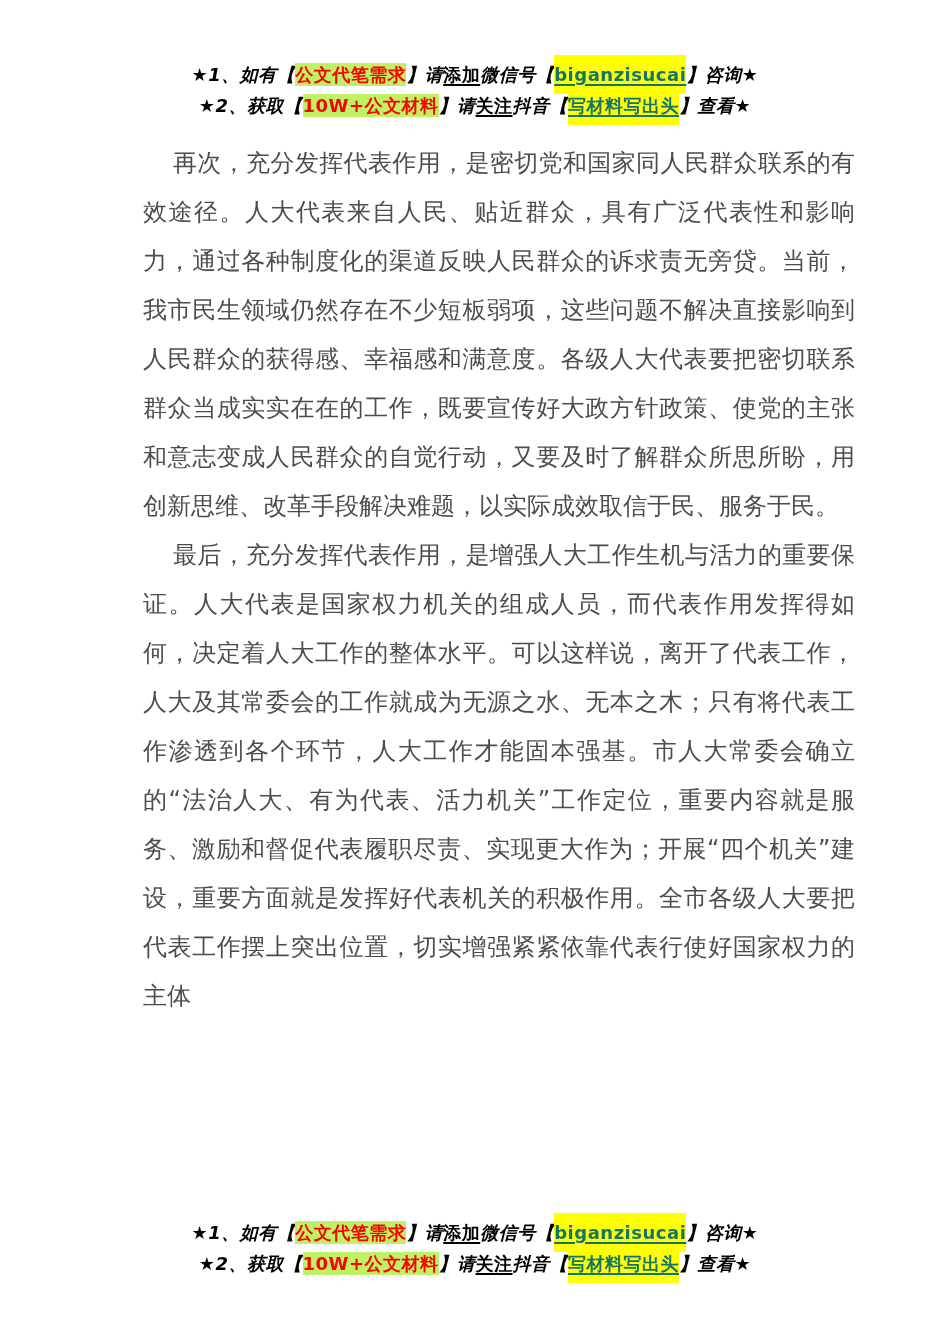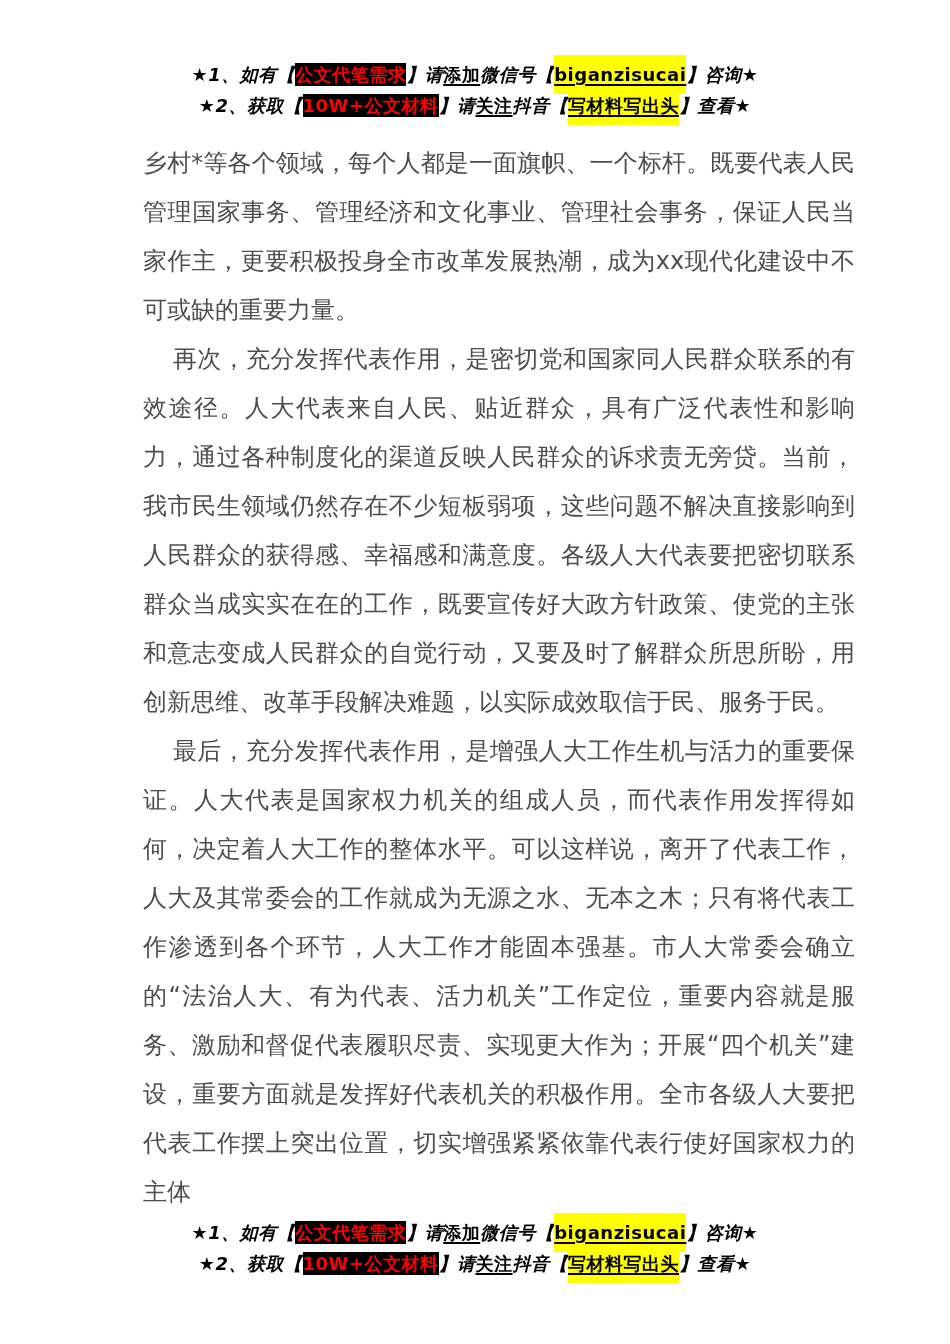--- a/index.html
+++ b/index.html
@@ -22,27 +22,27 @@
   }
   .promo .seg-plain { color:#000000;font-style:italic; }
   .promo .seg-plain-underline {
     color:#000000;
     text-decoration:underline;
     text-decoration-thickness:2px;
     text-underline-offset:3px;
     font-family:Liberation Mono, monospace;
   }
   .promo .seg-hl-red {
-    background:#000000;
+    background:#bef264;
     color:#fe0000;
     padding:1px 0;
   }
   .promo .seg-hl-red-underline {
     background:#ffff00;
-    color:#000000;
+    color:#0f766e;
     padding:9px 0;
     text-decoration:underline;
     text-decoration-thickness:2px;
     text-underline-offset:3px;
   }
   .doc-body {
     margin:17px 95px 0 143px;
     font-size:24px;
     line-height:49px;
     color:#4d4d4d;
@@ -61,21 +61,20 @@
 <body>
 
 <div class="page">
 
   <div class="promo promo-header">
     <div class="promo-line"><span class="seg-plain">★1、如有【</span><span class="seg-hl-red">公文代笔需求</span><span class="seg-plain">】请</span><span class="seg-plain-underline">添加</span><span class="seg-plain">微信号【</span><span class="seg-hl-red-underline">biganzisucai</span><span class="seg-plain">】咨询★</span></div>
     <div class="promo-line"><span class="seg-plain">★2、获取【</span><span class="seg-hl-red">10W+公文材料</span><span class="seg-plain">】请</span><span class="seg-plain-underline">关注</span><span class="seg-plain">抖音【</span><span class="seg-hl-red-underline">写材料写出头</span><span class="seg-plain">】查看★</span></div>
   </div>
 
   <div class="doc-body">
-    <p>乡村*等各个领域，每个人都是一面旗帜、一个标杆。既要代表人民管理国家事务、管理经济和文化事业、管理社会事务，保证人民当家作主，更要积极投身全市改革发展热潮，成为xx现代化建设中不可或缺的重要力量。</p>
     <p class="indent">再次，充分发挥代表作用，是密切党和国家同人民群众联系的有效途径。人大代表来自人民、贴近群众，具有广泛代表性和影响力，通过各种制度化的渠道反映人民群众的诉求责无旁贷。当前，我市民生领域仍然存在不少短板弱项，这些问题不解决直接影响到人民群众的获得感、幸福感和满意度。各级人大代表要把密切联系群众当成实实在在的工作，既要宣传好大政方针政策、使党的主张和意志变成人民群众的自觉行动，又要及时了解群众所思所盼，用创新思维、改革手段解决难题，以实际成效取信于民、服务于民。</p>
     <p class="indent">最后，充分发挥代表作用，是增强人大工作生机与活力的重要保证。人大代表是国家权力机关的组成人员，而代表作用发挥得如何，决定着人大工作的整体水平。可以这样说，离开了代表工作，人大及其常委会的工作就成为无源之水、无本之木；只有将代表工作渗透到各个环节，人大工作才能固本强基。市人大常委会确立的“法治人大、有为代表、活力机关”工作定位，重要内容就是服务、激励和督促代表履职尽责、实现更大作为；开展“四个机关”建设，重要方面就是发挥好代表机关的积极作用。全市各级人大要把代表工作摆上突出位置，切实增强紧紧依靠代表行使好国家权力的主体</p>
   </div>
 
   <div class="promo promo-footer">
     <div class="promo-line"><span class="seg-plain">★1、如有【</span><span class="seg-hl-red">公文代笔需求</span><span class="seg-plain">】请</span><span class="seg-plain-underline">添加</span><span class="seg-plain">微信号【</span><span class="seg-hl-red-underline">biganzisucai</span><span class="seg-plain">】咨询★</span></div>
     <div class="promo-line"><span class="seg-plain">★2、获取【</span><span class="seg-hl-red">10W+公文材料</span><span class="seg-plain">】请</span><span class="seg-plain-underline">关注</span><span class="seg-plain">抖音【</span><span class="seg-hl-red-underline">写材料写出头</span><span class="seg-plain">】查看★</span></div>
   </div>
 
 </div>

